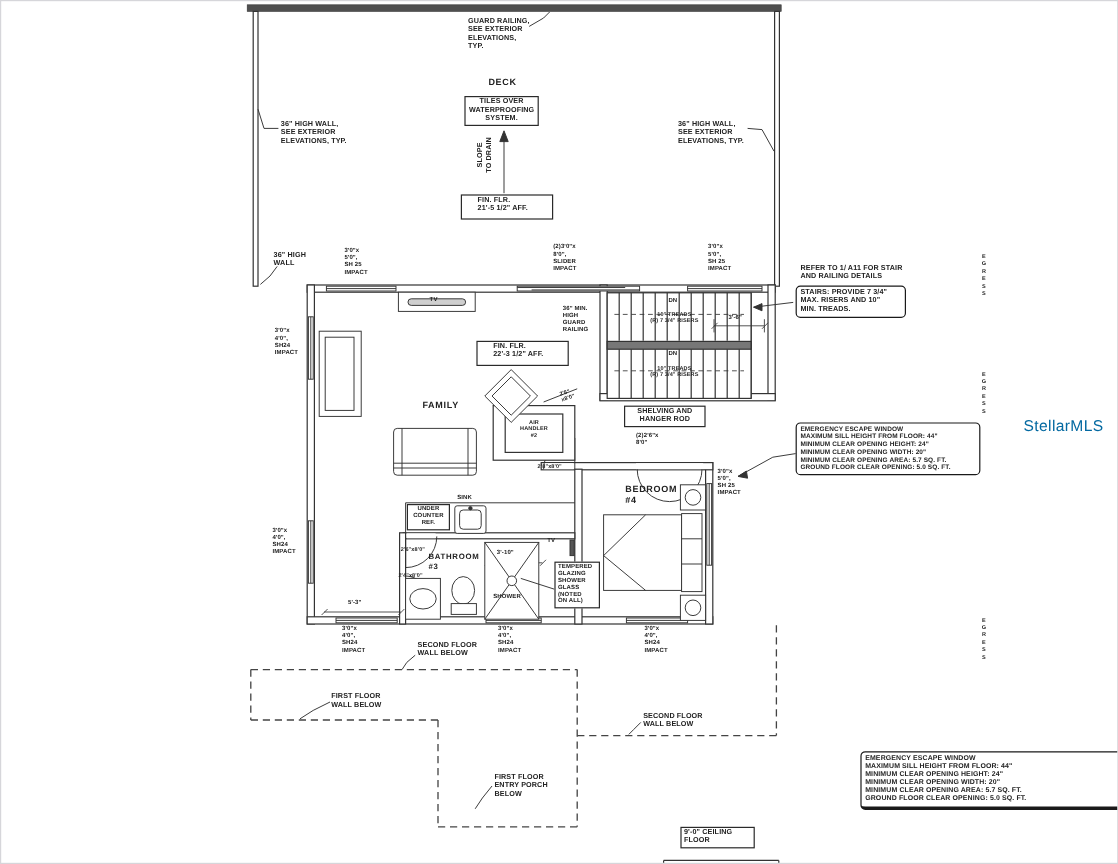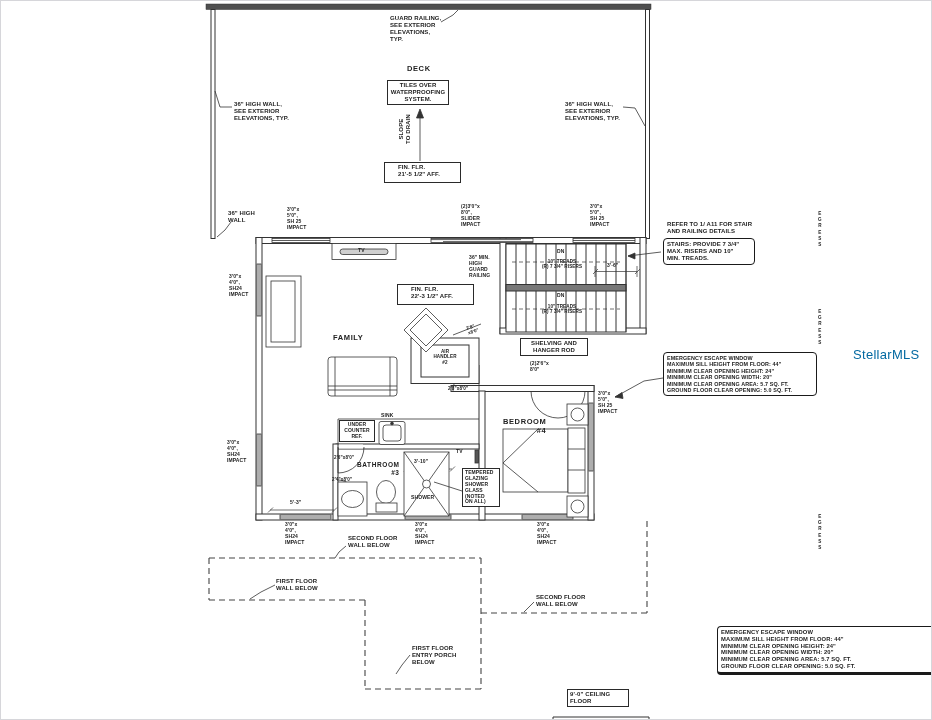--- a/index.html
+++ b/index.html
@@ -1,21 +1,21 @@
 <!DOCTYPE html>
 <html><head>
 <meta charset="utf-8">
 <style>
   html,body{margin:0;padding:0;background:#fff;}
   #canvas{position:relative;width:932px;height:720px;background:#fff;overflow:hidden;
           border:1px solid #d6d6da;box-sizing:border-box;
           font-family:"Liberation Sans",sans-serif;}
   .t{position:absolute;white-space:pre-line;font:700 6px/1.18 "Liberation Sans",sans-serif;
      color:#222;letter-spacing:.1px;}
-  .room{font-size:7.5px;letter-spacing:.6px;text-align:right;}
+  .room{font-size:7.5px;letter-spacing:.6px;}
   .small{font-size:5px;}
   .tiny{font-size:4.6px;}
   .box{border:1px solid #2a2a2a;background:#fff;padding:1px 2px;}
   .rbox{border:1.4px solid #1a1a1a;border-radius:4px;background:#fff;padding:2px 3px;}
   .ctr{text-align:center;}
   .vtext{writing-mode:vertical-lr;text-orientation:upright;font-size:4.6px;letter-spacing:1.2px;}
   .wm{position:absolute;font:500 13px "Liberation Sans",sans-serif;color:#0369a1;letter-spacing:.3px;}
   svg{position:absolute;left:0;top:0;}
 </style>
 </head>
@@ -248,21 +248,21 @@
   <div class="t small" style="left:460px;top:203px;">(2)3'0"x
 8'0",
 SLIDER
 IMPACT</div>
   <div class="t small" style="left:589px;top:203px;">3'0"x
 5'0",
 SH 25
 IMPACT</div>
   <div class="t small" style="left:357px;top:247px;">TV</div>
 
-  <div class="t room" style="left:332px;top:333px;">FAMILY</div>
+  <div class="t room" style="left:351px;top:333px;">FAMILY</div>
   <div class="t box" style="left:396px;top:283px;width:60px;height:17px;padding-left:13px;">FIN. FLR.
 22'-3 1/2" AFF.</div>
 
   <div class="t small" style="left:468px;top:254px;">36" MIN.
 HIGH
 GUARD
 RAILING</div>
   <div class="t small" style="left:556px;top:248px;">DN</div>
   <div class="t tiny ctr" style="left:531px;top:258px;width:60px;">10" TREADS
 (R) 7 3/4" RISERS</div>
@@ -287,21 +287,21 @@
 x8'0"</div>
   <div class="t tiny" style="left:447px;top:385px;">2'8"x8'0"</div>
 
   <div class="t rbox" style="left:662px;top:351px;width:146px;font-size:5.4px;">EMERGENCY ESCAPE WINDOW
 MAXIMUM SILL HEIGHT FROM FLOOR: 44"
 MINIMUM CLEAR OPENING HEIGHT: 24"
 MINIMUM CLEAR OPENING WIDTH: 20"
 MINIMUM CLEAR OPENING AREA: 5.7 SQ. FT.
 GROUND FLOOR CLEAR OPENING: 5.0 SQ. FT.</div>
 
-  <div class="t room" style="left:502px;top:403px;margin-top:14px;">BEDROOM
+  <div class="t room" style="left:520px;top:403px;">BEDROOM
 #4</div>
   <div class="t small" style="left:597px;top:390px;">3'0"x
 5'0",
 SH 25
 IMPACT</div>
 
   <div class="t box ctr" style="left:338px;top:419px;width:30px;font-size:5px;">UNDER
 COUNTER
 REF.</div>
   <div class="t small" style="left:380px;top:412px;">SINK</div>

